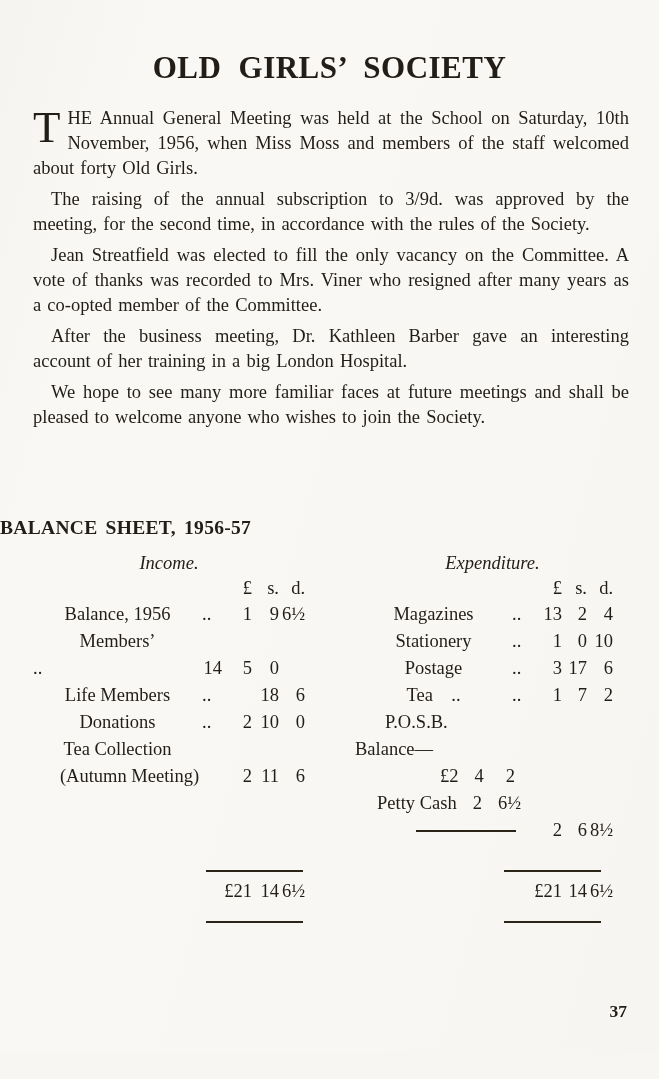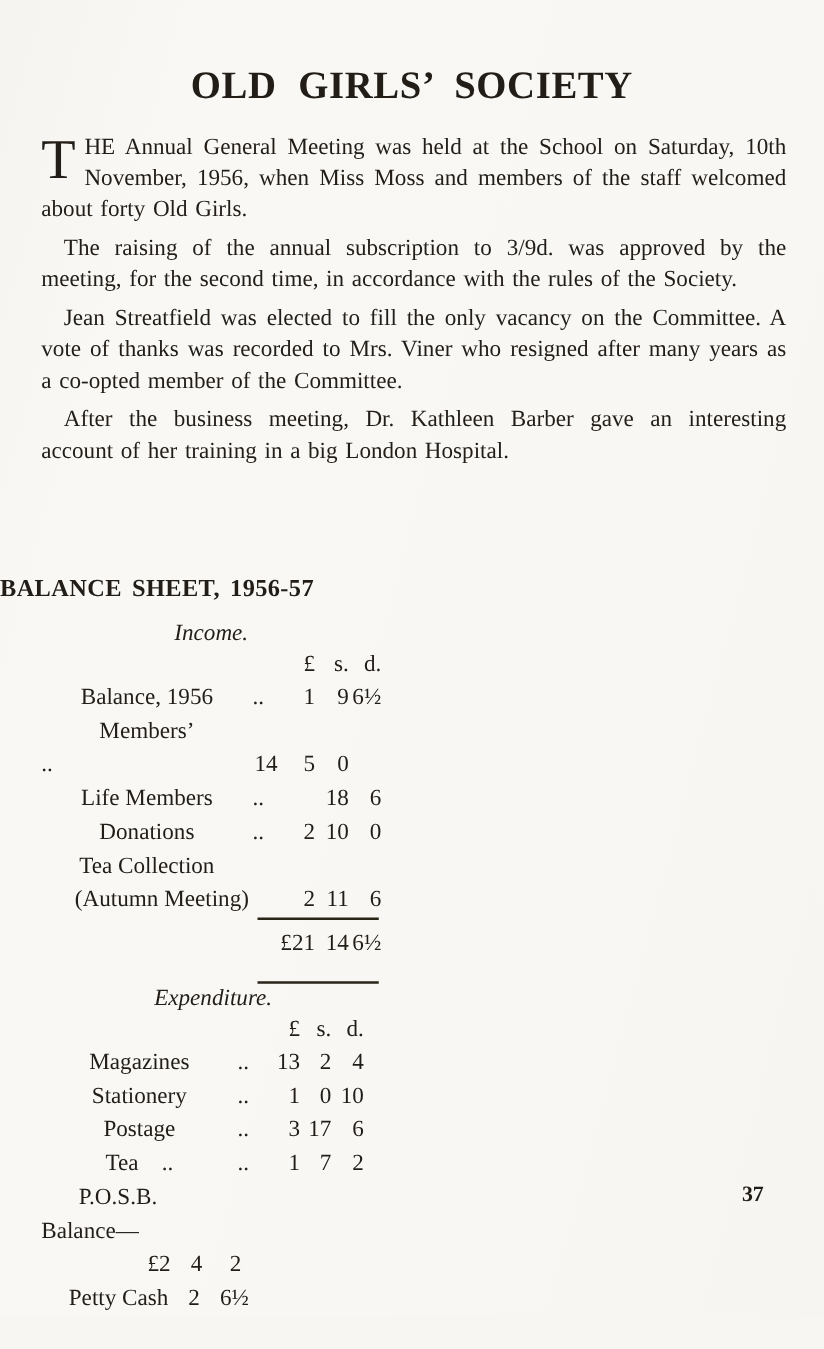--- a/index.html
+++ b/index.html
@@ -44,21 +44,20 @@
     letter-spacing:0.3px;
     word-spacing:3px;
     line-height:26px;
   }
   .columns {
     display:flex;
     justify-content:space-between;
     padding:0 29px 0 33px;
     margin-top:10px;
     height:372px;
-    flex-direction:column;
   }
   .col { display:flex; flex-direction:column; }
   .col.income { width:272px; }
   .col.expenditure { width:275px; }
   .col-heading {
     font-style:italic;
     font-size:18.5px;
     line-height:24px;
     text-align:center;
   }
@@ -90,37 +89,38 @@
     margin-left:auto; margin-right:-4px;
   }
   .total-block { margin-top:auto; }
   .total-rule { height:2px; background:#2a2419; width:97px; margin-left:auto; }
   .income .total-rule { margin-right:2px; }
   .expenditure .total-rule { margin-right:29px; }
   .total-row { margin:5px 0 16px 0; line-height:28px; }
   .page-num {
     margin-top:78px;
     text-align:right;
-    padding-right:48px;
+    padding-right:32px;
     font-size:17.5px;
     font-weight:bold;
   }
 </style>
 </head>
 <body>
 
 <div class="page">
 
   <h1 class="title">OLD GIRLS’ SOCIETY</h1>
 
   <div class="content">
     <p class="para first"><span class="drop-cap">T</span><span>HE Annual General Meeting was held at the School on Saturday, 10th November, 1956, when Miss Moss and members of the staff welcomed about forty Old Girls.</span></p>
     <p class="para">The raising of the annual subscription to 3/9d. was approved by the meeting, for the second time, in accordance with the rules of the Society.</p>
     <p class="para">Jean Streatfield was elected to fill the only vacancy on the Committee. A vote of thanks was recorded to Mrs. Viner who resigned after many years as a co-opted member of the Committee.</p>
     <p class="para">After the business meeting, Dr. Kathleen Barber gave an interesting account of her training in a big London Hospital.</p>
+    <p class="para">We hope to see many more familiar faces at future meetings and shall be pleased to welcome anyone who wishes to join the Society.</p>
   </div>
 
   <h2 class="sheet-heading">BALANCE SHEET, 1956-57</h2>
 
   <div class="columns">
 
     <div class="col income">
       <div class="col-heading">Income.</div>
 
       <div class="bs-row currency-header">

